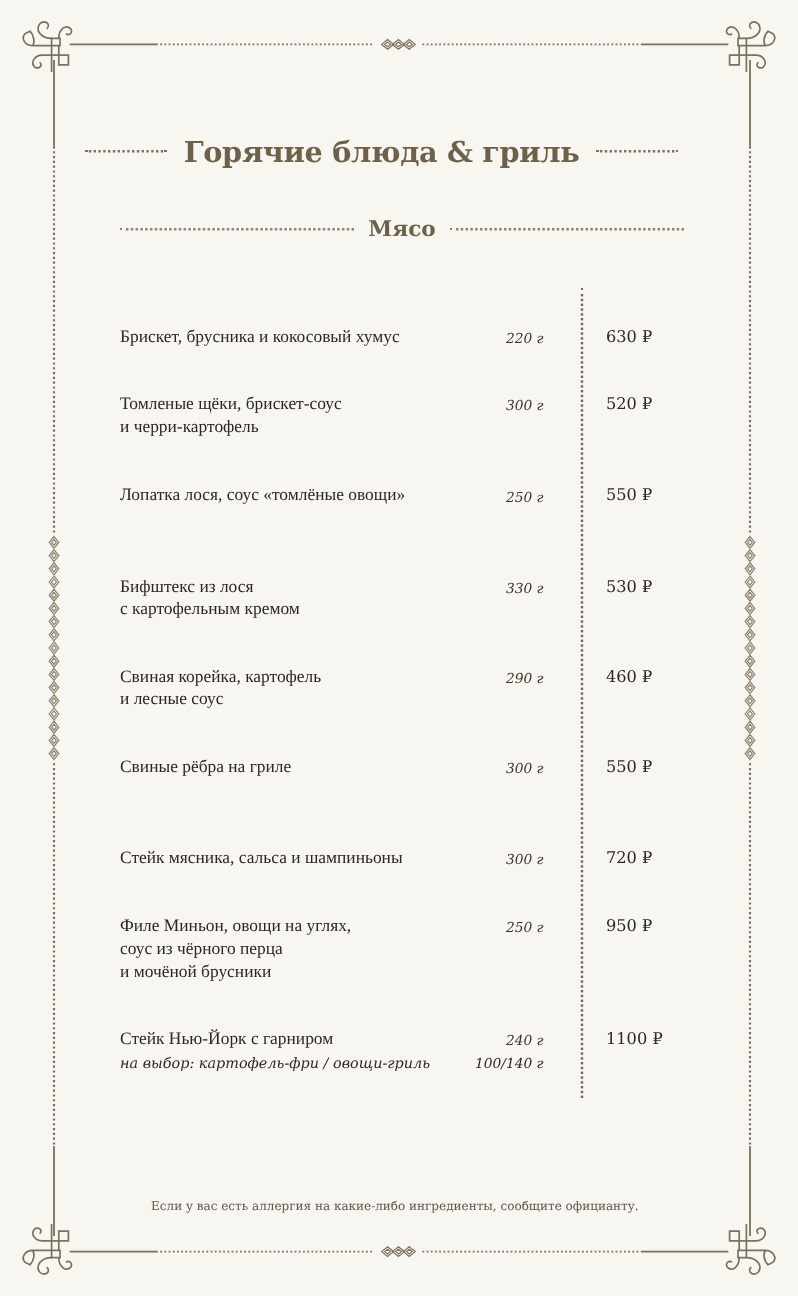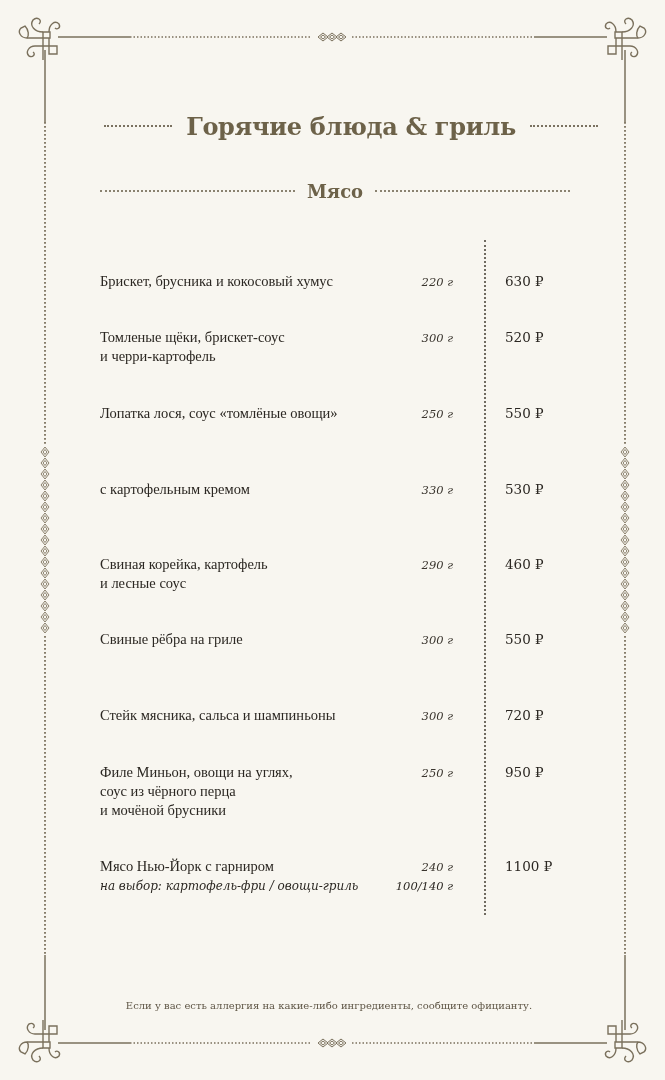--- a/index.html
+++ b/index.html
@@ -6,21 +6,21 @@
   html, body { width: 665px; height: 1080px; }
   body {
     background: #f8f6f0;
     position: relative;
     overflow: hidden;
     font-family: "DejaVu Serif", "Liberation Serif", serif;
     color: #2b2722;
   }
   .frame-svg { position: absolute; left: 0; top: 0; }
   .title-row {
-    position: absolute; left: 116px; width: 470px; top: 106px; height: 40px;
+    position: absolute; left: 83px; width: 470px; top: 106px; height: 40px;
     display: flex; align-items: center; justify-content: center;
   }
   .title-row .dots {
     flex: 0 0 68px; height: 0;
     border-top: 2px dotted #7a7160;
   }
   .title {
     font-family: "DejaVu Serif", serif;
     font-size: 24px; color: #6d6249; letter-spacing: -0.3px;
     padding: 0 14px; white-space: nowrap;
@@ -198,20 +198,21 @@
 <div class="item" style="top:404px;">
   <div class="name">
     <span>Лопатка лося, соус «томлёные овощи»</span>
   </div>
   <div class="weight">250 г</div>
   <div class="price">550 ₽</div>
 </div>
 
 <div class="item" style="top:480px;">
   <div class="name">
+    <span>Бифштекс из лося</span>
     <span>с картофельным кремом</span>
   </div>
   <div class="weight">330 г</div>
   <div class="price">530 ₽</div>
 </div>
 
 <div class="item" style="top:555px;">
   <div class="name">
     <span>Свиная корейка, картофель</span>
     <span>и лесные соус</span>
@@ -241,21 +242,21 @@
     <span>Филе Миньон, овощи на углях,</span>
     <span>соус из чёрного перца</span>
     <span>и мочёной брусники</span>
   </div>
   <div class="weight">250 г</div>
   <div class="price">950 ₽</div>
 </div>
 
 <div class="item" style="top:857px;">
   <div class="name">
-    <span>Мясо Нью-Йорк с гарниром</span>
+    <span>Стейк Нью-Йорк с гарниром</span>
   </div>
   <div class="weight">240 г</div>
   <div class="price">1100 ₽</div>
   <div class="sub">на выбор: картофель-фри / овощи-гриль</div>
   <div class="subweight">100/140 г</div>
 </div>
 
 <div class="footer">Если у вас есть аллергия на какие-либо ингредиенты, сообщите официанту.</div>
 
 </body></html>

